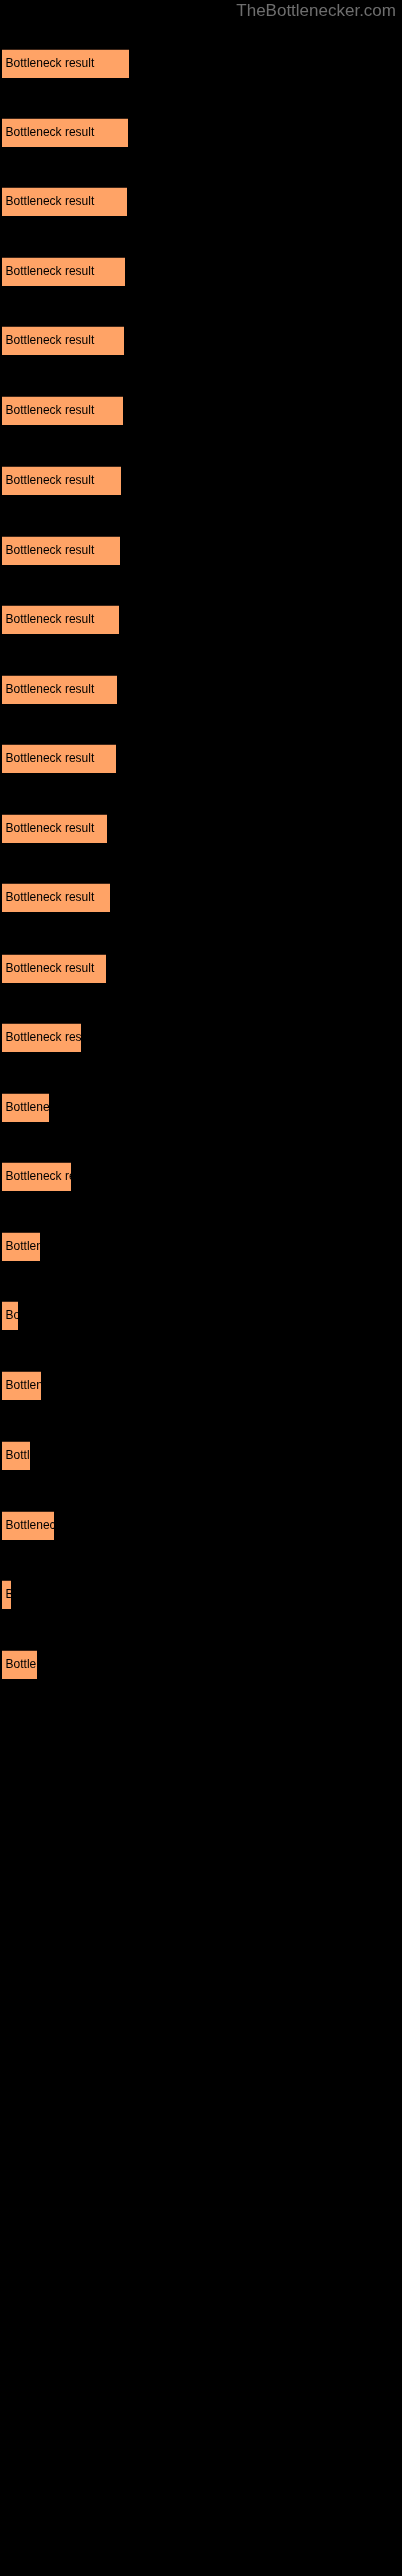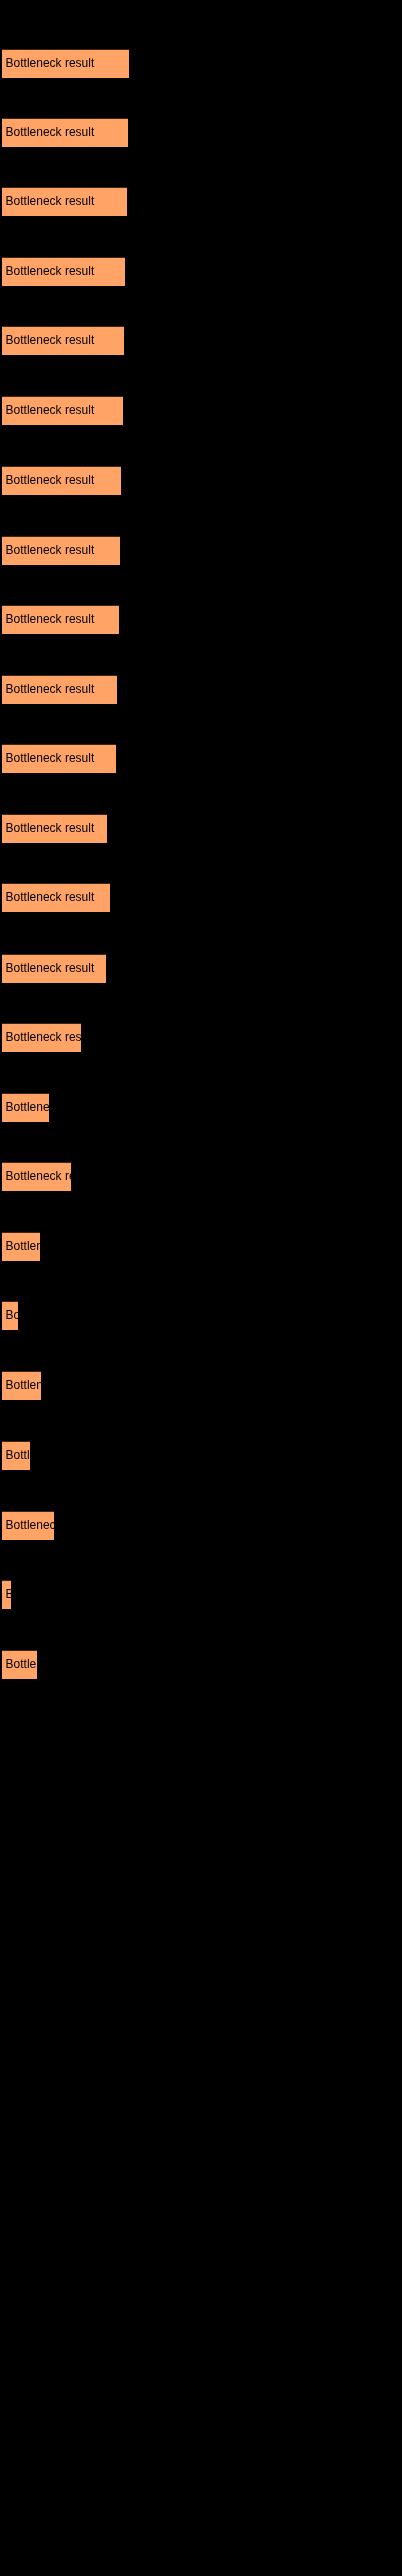--- a/index.html
+++ b/index.html
@@ -63,20 +63,21 @@
     line-height: 13.7px;
     white-space: nowrap;
     pointer-events: none;
   }
 </style>
 </head>
 <body>
 
 <div id="page">
 
+  <div id="watermark">TheBottlenecker.com</div>
 
   <div id="plot">
       <div class="bar-row" style="top: 47px;">
         <div class="bar" style="width: 127px;">
           <span class="bar-label">Bottleneck result</span>
         </div>
       </div>
       <div class="bar-row" style="top: 116px;">
         <div class="bar" style="width: 126px;">
           <span class="bar-label">Bottleneck result</span>

